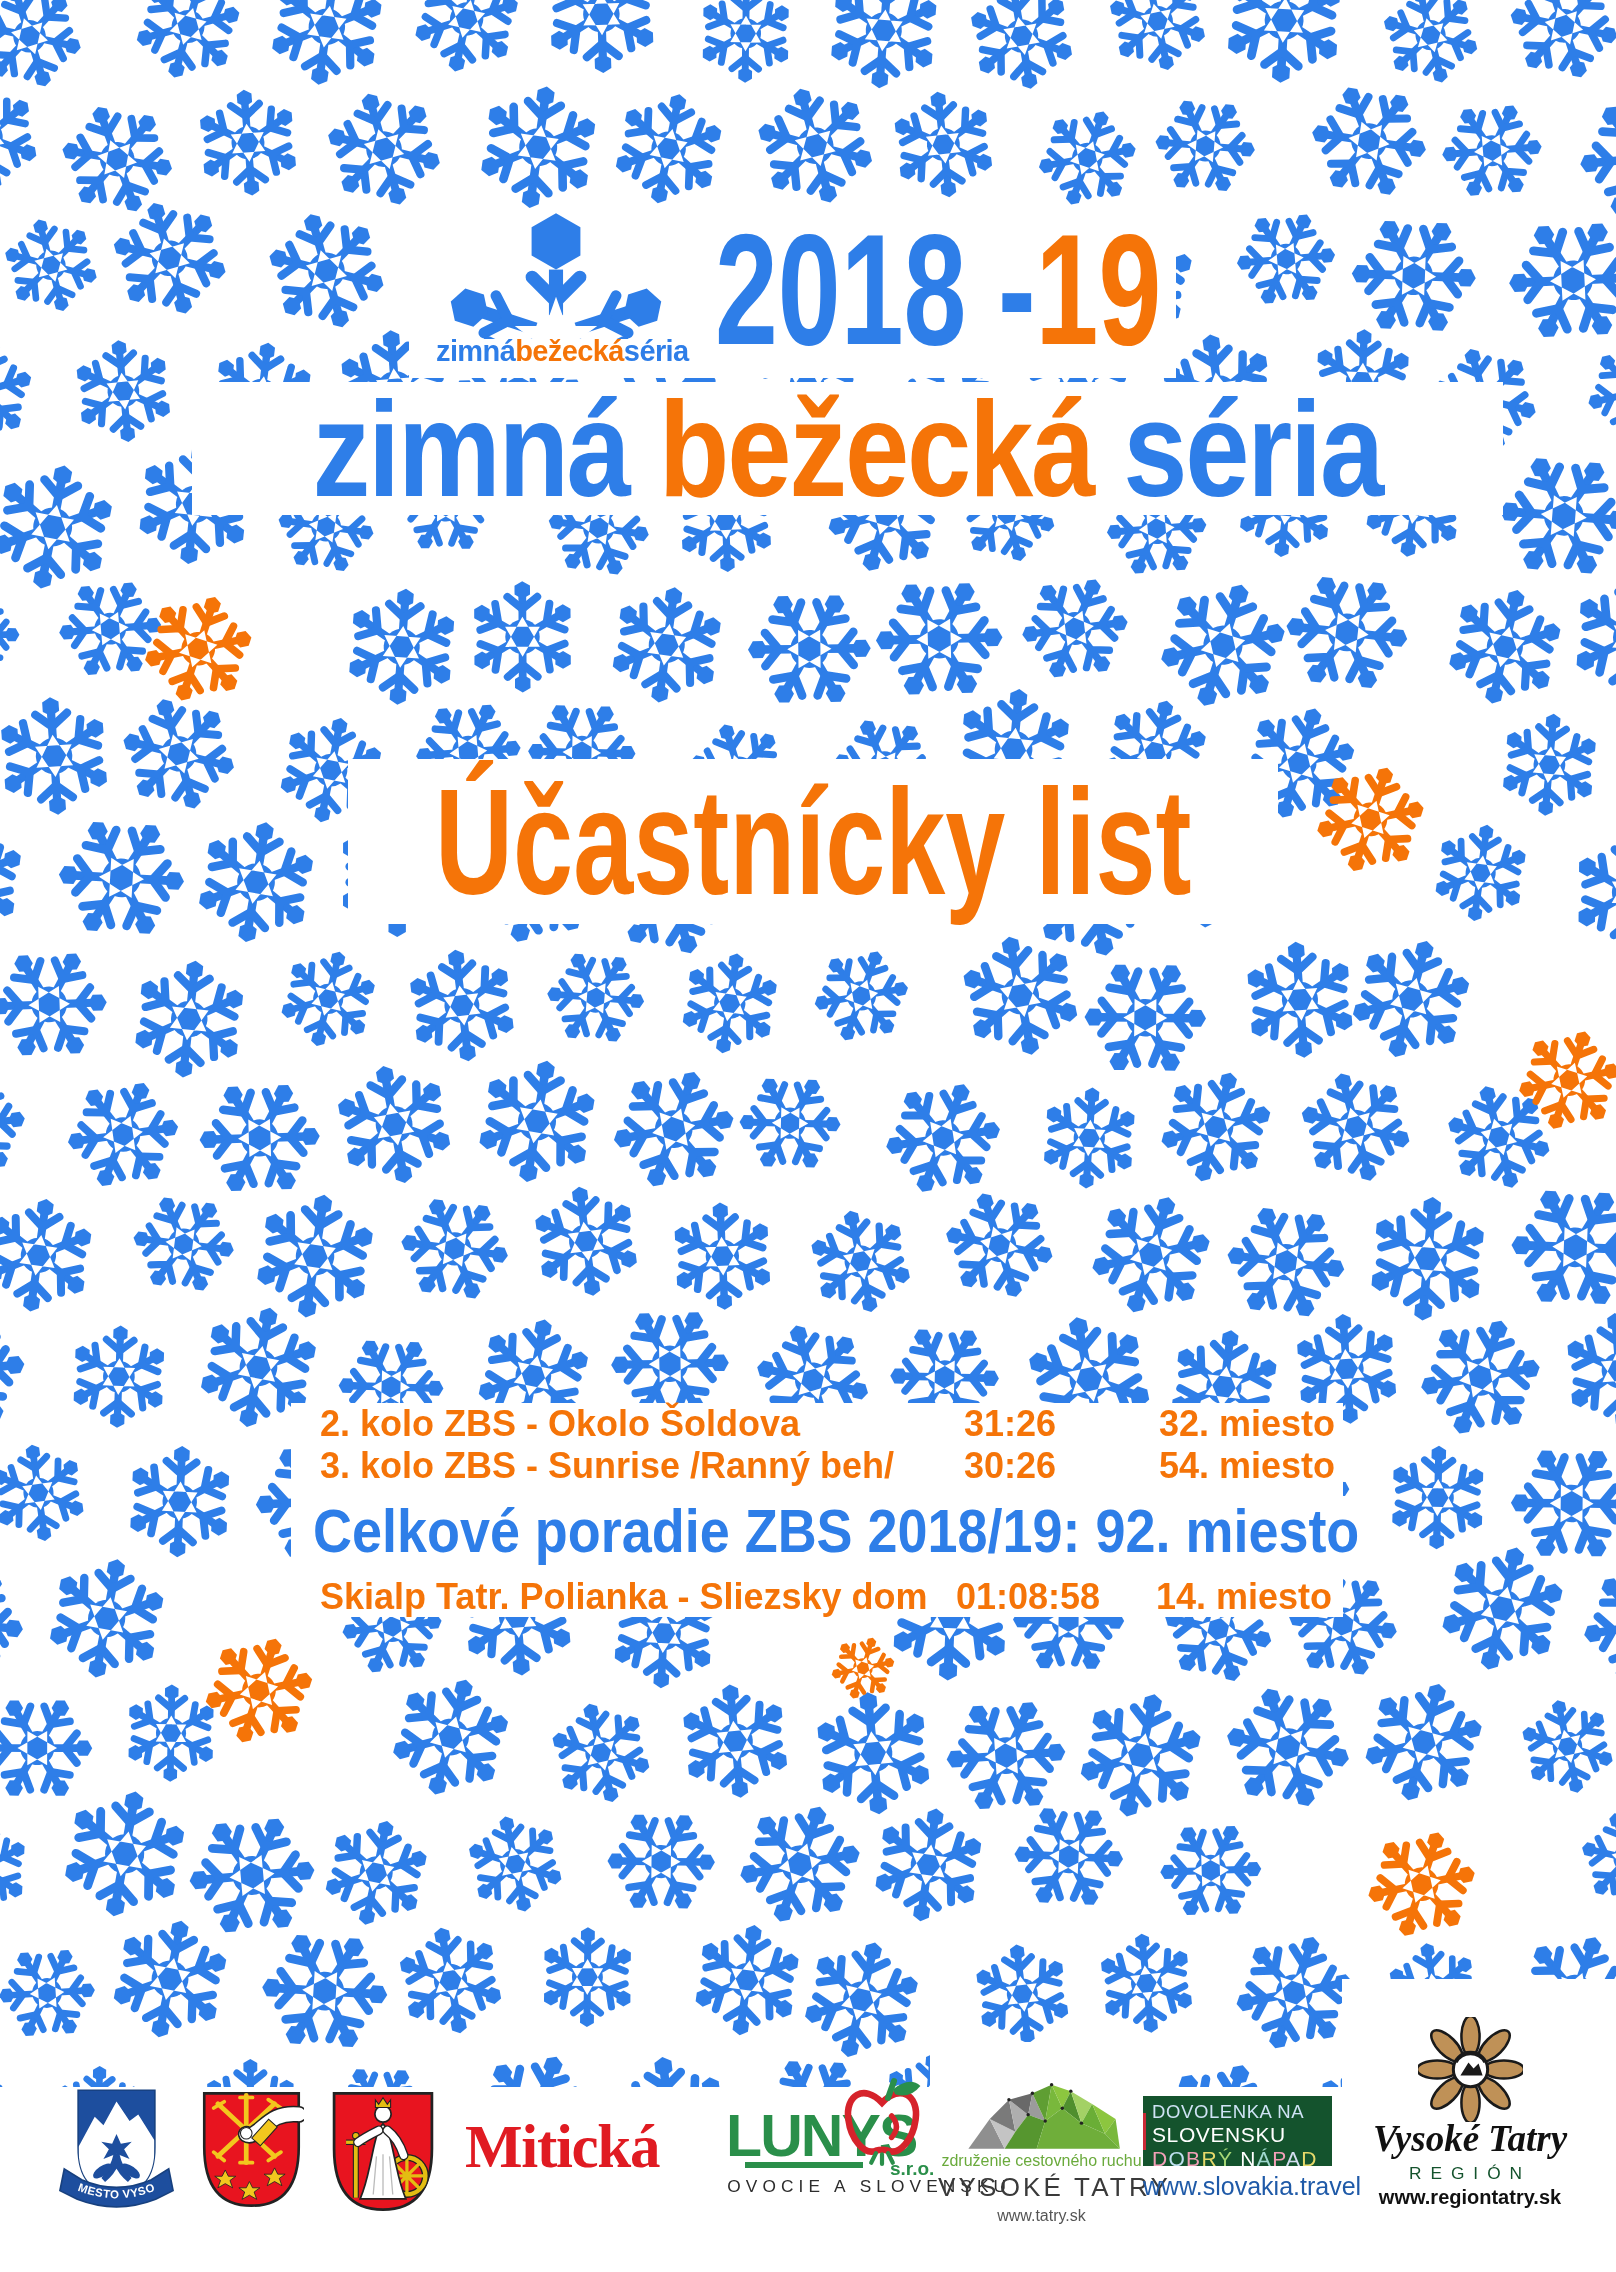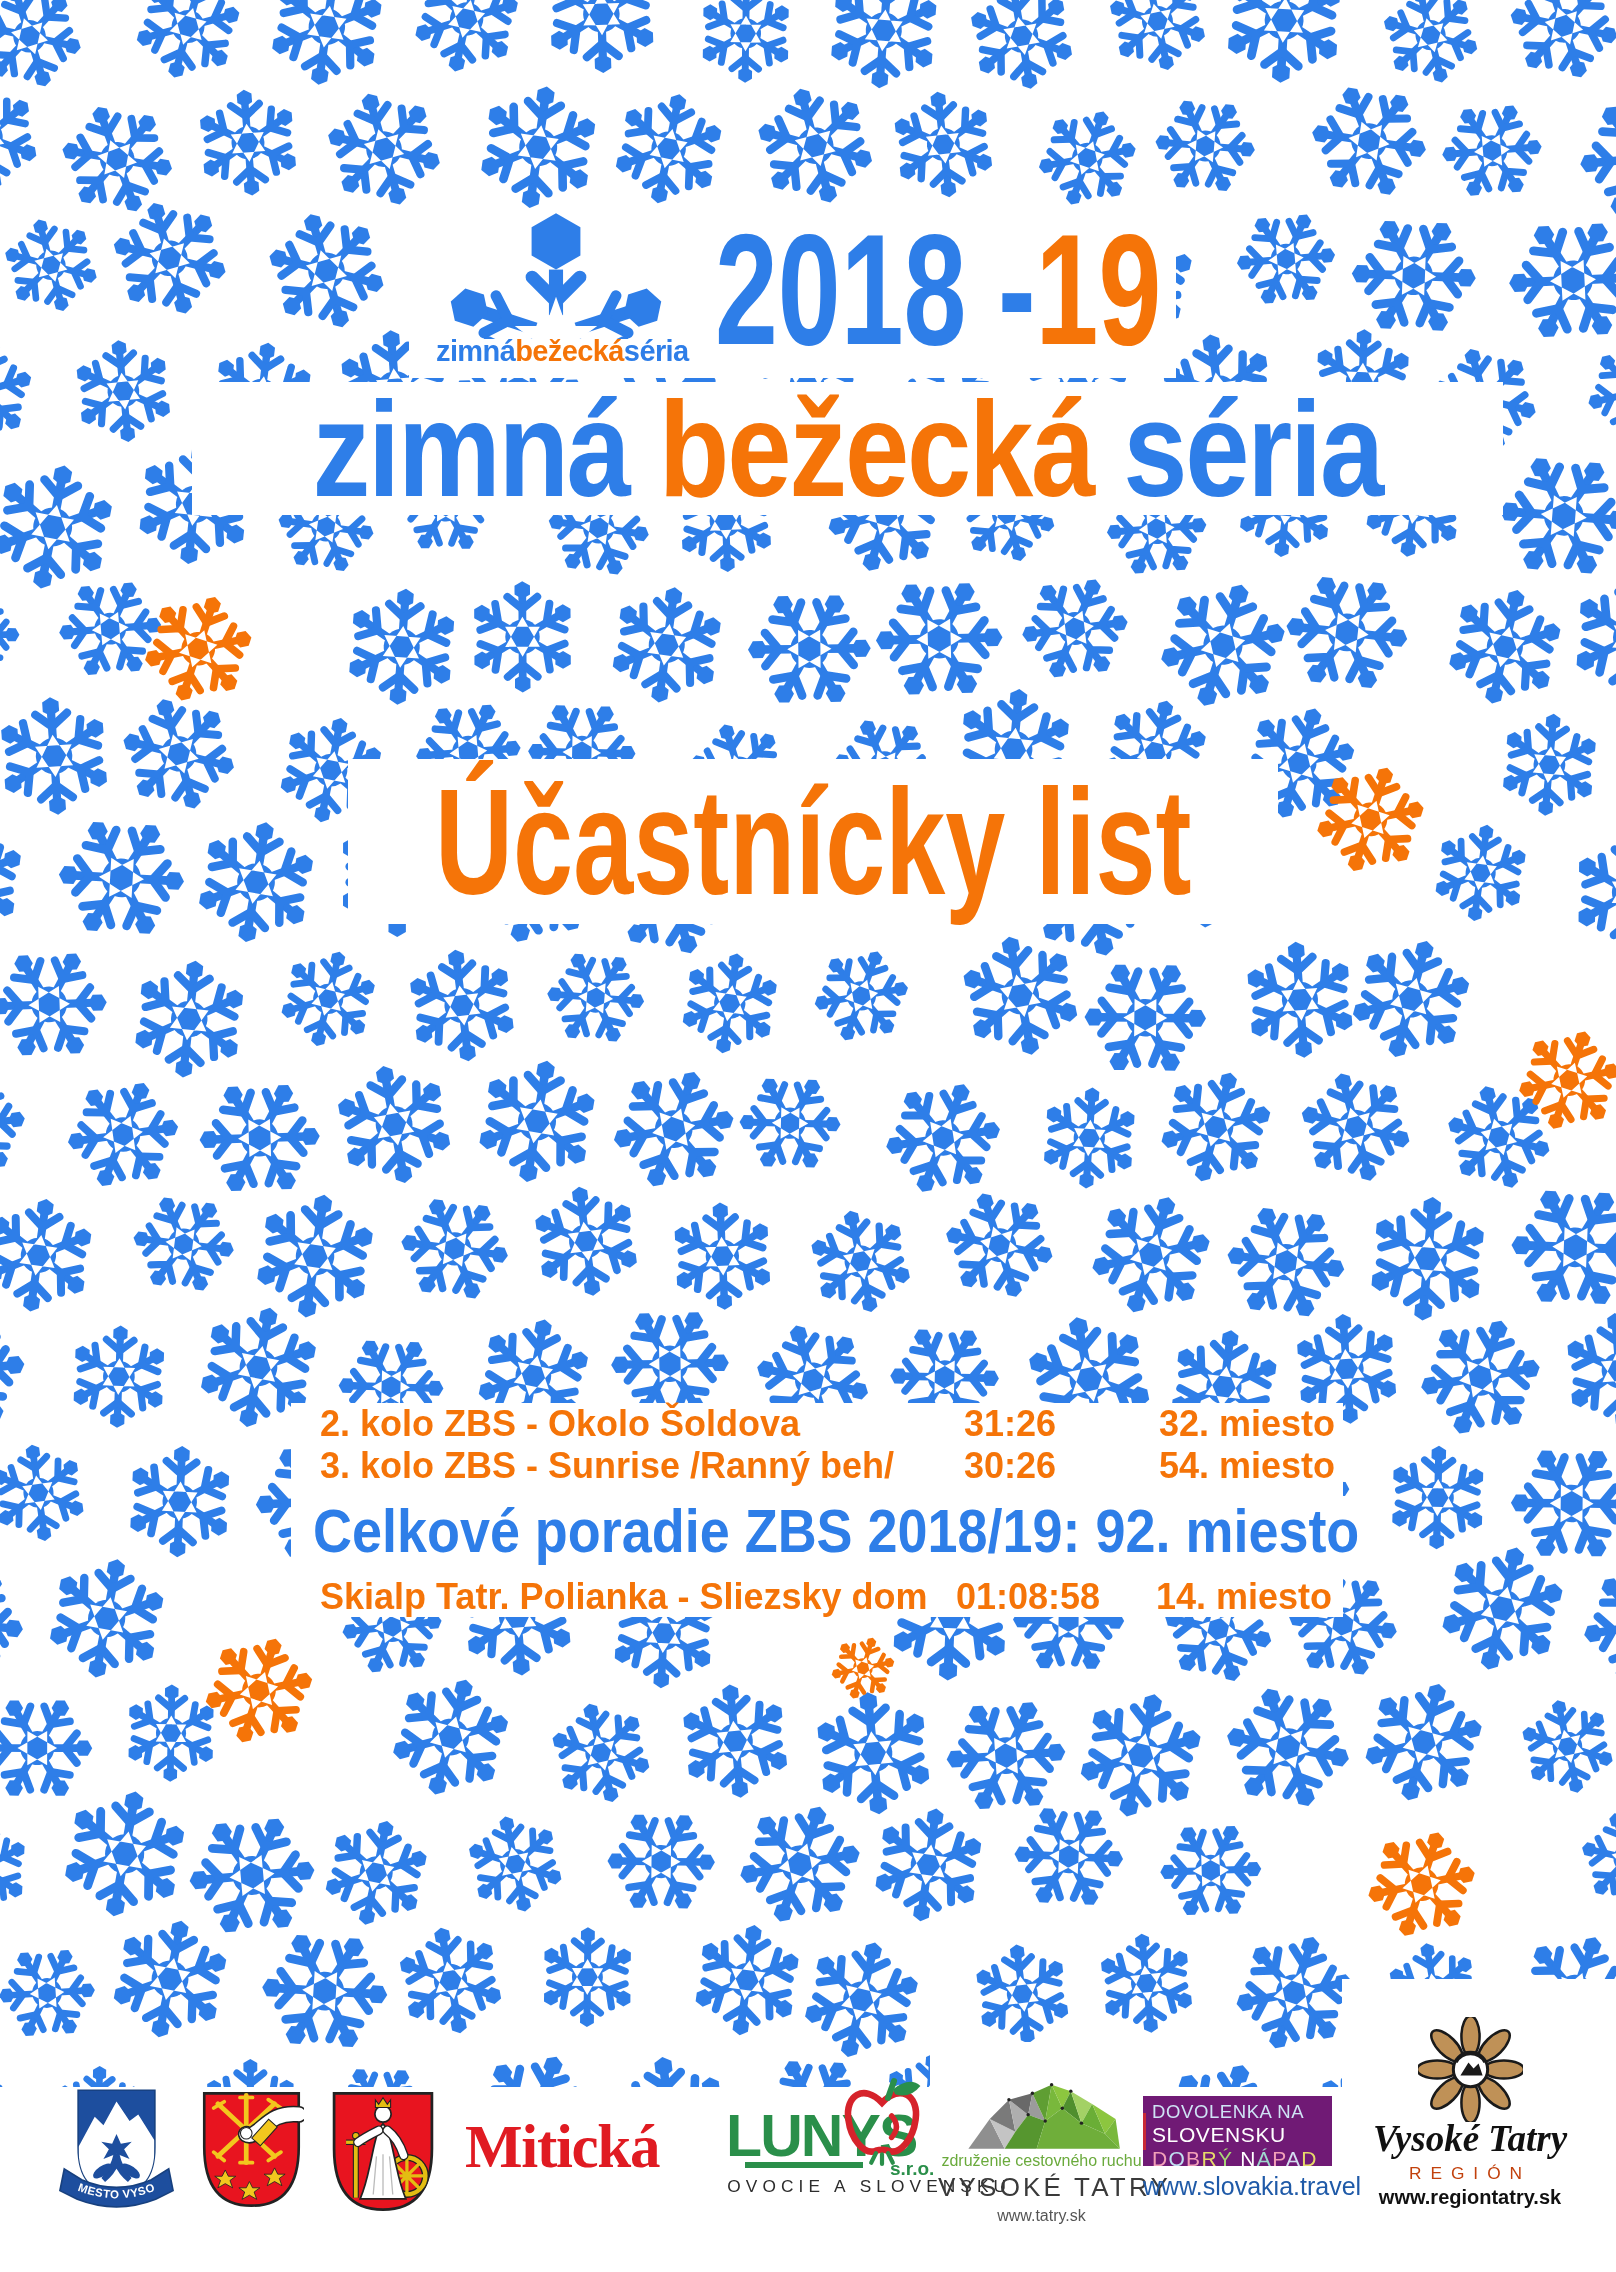--- a/index.html
+++ b/index.html
@@ -49,21 +49,21 @@
   .dovolenka{left:1143px;top:34px;width:192px;}
   .dov-box{position:relative;width:189px;height:70px;padding:5.1px 0 0 9px;box-sizing:border-box;}
   .dov-strip{position:absolute;left:0;top:16.6px;width:3.2px;height:37px;background:#c92a36;}
   .dov-l1{font-size:18.5px;letter-spacing:0.6px;color:#cfe3f5;}
   .dov-l2{font-size:21px;color:#fff;letter-spacing:0.6px;}
   .dov-l3{font-size:21px;font-weight:normal;letter-spacing:1.3px;}
   .dov-url{margin-top:6.4px;font-size:25px;text-align:center;}
   .region{left:1355px;top:-45px;width:230px;text-align:center;}
   .region-name{font-family:"Liberation Serif",serif;font-style:italic;font-weight:bold;
                font-size:37px;color:#111;margin-top:-5.1px;white-space:nowrap;}
-  .region-sub{font-size:17.3px;letter-spacing:9px;color:#c2410c;margin-top:2.6px;}
+  .region-sub{font-size:17.3px;letter-spacing:9px;color:#14532d;margin-top:2.6px;}
   .region-url{font-size:20px;font-weight:bold;color:#111;margin-top:2px;}
 </style>
 </head>
 <body>
 
 <div class="page">
 
   <svg width="0" height="0" style="position:absolute">
     <defs>
       <g id="flakeArm">
@@ -486,21 +486,21 @@
             <circle cx="78" cy="44" r="1.6"></circle>
             <circle cx="112" cy="46" r="1.6"></circle>
           </g>
       </svg>
       <div class="assoc-l1" style="color:#6aaa3c">združenie cestovného ruchu</div>
       <div class="assoc-l2" style="color:#3a3a3a">VYSOKÉ TATRY</div>
       <div class="assoc-l3">www.tatry.sk</div>
     </div>
 
     <div class="sp dovolenka">
-      <div class="dov-box" style="background:#701a75">
+      <div class="dov-box" style="background:#14532d">
         <div class="dov-strip"></div>
         <div class="dov-l1">DOVOLENKA NA</div>
         <div class="dov-l2">SLOVENSKU</div>
         <div class="dov-l3"><span style="color: rgb(242, 160, 184);">D</span><span style="color: rgb(191, 224, 240);">O</span><span style="color: rgb(242, 160, 184);">B</span><span style="color: rgb(230, 217, 106);">R</span><span style="color: rgb(168, 217, 119);">Ý</span><span style="color: rgb(255, 255, 255);"> </span><span style="color: rgb(255, 255, 255);">N</span><span style="color: rgb(159, 216, 206);">Á</span><span style="color: rgb(242, 160, 184);">P</span><span style="color: rgb(212, 222, 240);">A</span><span style="color: rgb(230, 217, 106);">D</span></div>
       </div>
       <div class="dov-url" style="color:#1f5aa8">www.slovakia.travel</div>
     </div>
 
     <div class="sp region">
       <svg width="105" height="105" viewBox="-52 -52 104 104" style="margin:0 auto">

